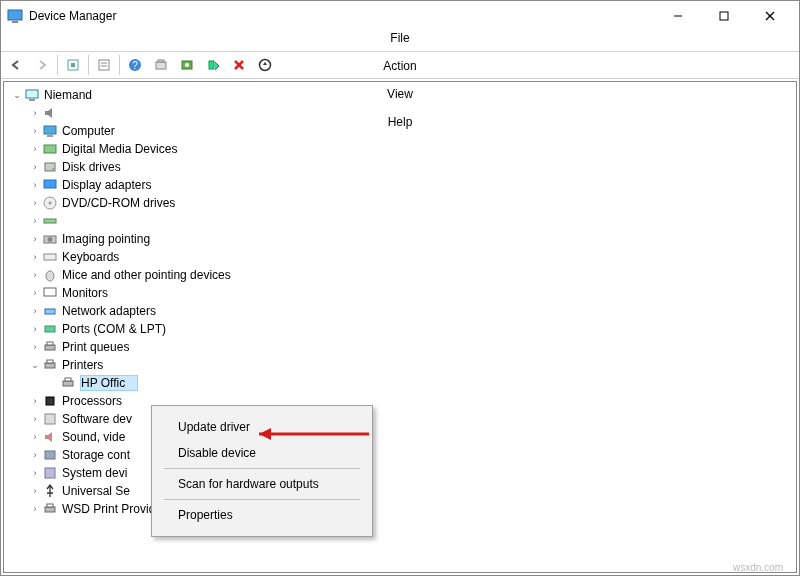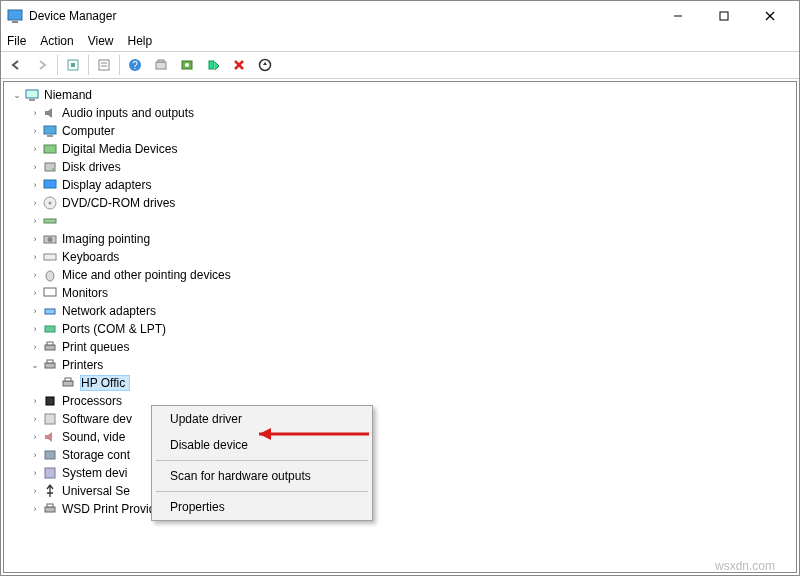--- a/index.html
+++ b/index.html
@@ -3,46 +3,46 @@
 <meta charset="utf-8">
 <style>
   * { box-sizing: border-box; font-family: "Segoe UI", Tahoma, sans-serif; }
   body { margin: 0; background: #fff; }
   .window { width: 800px; height: 576px; border: 1px solid #888; background: #fff; display: flex; flex-direction: column; position: relative; }
   .titlebar { height: 30px; display: flex; align-items: center; padding: 0 6px; font-size: 12px; }
   .titlebar .icon { width: 16px; height: 16px; margin-right: 6px; }
   .titlebar .title { flex: 1; }
   .win-controls { display: flex; }
   .win-controls .btn { width: 46px; height: 30px; display: flex; align-items: center; justify-content: center; font-size: 14px; cursor: default; }
-  .menubar { height: 20px; display: flex; align-items: center; padding: 0 6px; font-size: 12px; gap: 14px; }
+  .menubar { height: 20px; display: flex; align-items: center; padding: 0 6px; font-size: 12px; gap: 14px; flex-direction: column; }
   .menubar span { cursor: default; }
   .toolbar { height: 28px; border-top: 1px solid #d0d0d0; border-bottom: 1px solid #d0d0d0; display: flex; align-items: center; padding: 0 4px; gap: 4px; }
   .tool { width: 22px; height: 22px; display: flex; align-items: center; justify-content: center; cursor: default; }
   .tool.sep { width: 1px; height: 20px; background: #d0d0d0; }
   .content { flex: 1; border: 1px solid #888; margin: 2px; overflow: auto; padding: 4px 2px; position: relative; }
   .node { display: flex; align-items: center; height: 18px; font-size: 12px; white-space: nowrap; }
   .caret { width: 14px; display: inline-flex; justify-content: center; color: #666; font-size: 9px; cursor: default; }
   .nodeicon { width: 16px; height: 16px; margin-right: 4px; display: inline-flex; align-items: center; justify-content: center; }
   .ind-0 { padding-left: 4px; }
   .ind-1 { padding-left: 22px; }
   .ind-2 { padding-left: 40px; }
-  .selected { background: #cce8ff; border: 1px solid #99d1ff; padding-right: 4px; }
+  .selected { background: #cce8ff; border: 1px solid #99d1ff; padding-right: 12px; }
   .context-menu {
     position: absolute; left: 150px; top: 404px; width: 222px; background: #f2f2f2;
     border: 1px solid #a0a0a0; box-shadow: 3px 3px 4px rgba(0,0,0,0.25);
-    font-size: 12px; padding: 0;
+    font-size: 12px; padding: 8px;
   }
   .context-menu .item { padding: 6px 18px; cursor: default; }
   .context-menu .divider { height: 1px; background: #c0c0c0; margin: 2px 4px; }
   .context-menu .bold { font-weight: normal; }
   .arrow-marker {
     position: absolute; left: 258px; top: 422px; width: 120px; height: 6px; pointer-events: none;
   }
   .arrow-marker svg { width: 100%; height: 100%; overflow: visible; }
-  .watermark { position: absolute; right: 24px; bottom: 2px; font-size: 12px; color: #bbb; }
+  .watermark { position: absolute; right: 16px; bottom: 2px; font-size: 10px; color: #bbb; }
 </style>
 </head>
 <body>
 
 <div class="window">
 
   <div class="titlebar">
     <span class="icon">
       <svg viewBox="0 0 16 16">
           <rect x="1" y="2" width="14" height="10" fill="#4aa0e8" stroke="#2a6aa0"></rect>
@@ -154,21 +154,20 @@
       <span>Niemand</span>
     </div>
     <div id="tree-body">
         <div class="node ind-1">
           <span class="caret">›</span>
           <span class="nodeicon">
             <svg viewBox="0 0 16 16">
               <path d="M3 6h3l4-3v10l-4-3H3z" fill="#888"></path>
             </svg>
           </span>
-          <span>Audio inputs and outputs</span>
         </div>
         <div class="node ind-1">
           <span class="caret">›</span>
           <span class="nodeicon">
             <svg viewBox="0 0 16 16">
               <rect x="2" y="3" width="12" height="8" fill="#5ad" stroke="#37a"></rect>
               <rect x="5" y="12" width="6" height="2" fill="#999"></rect>
             </svg>
           </span>
           <span>Computer</span>

